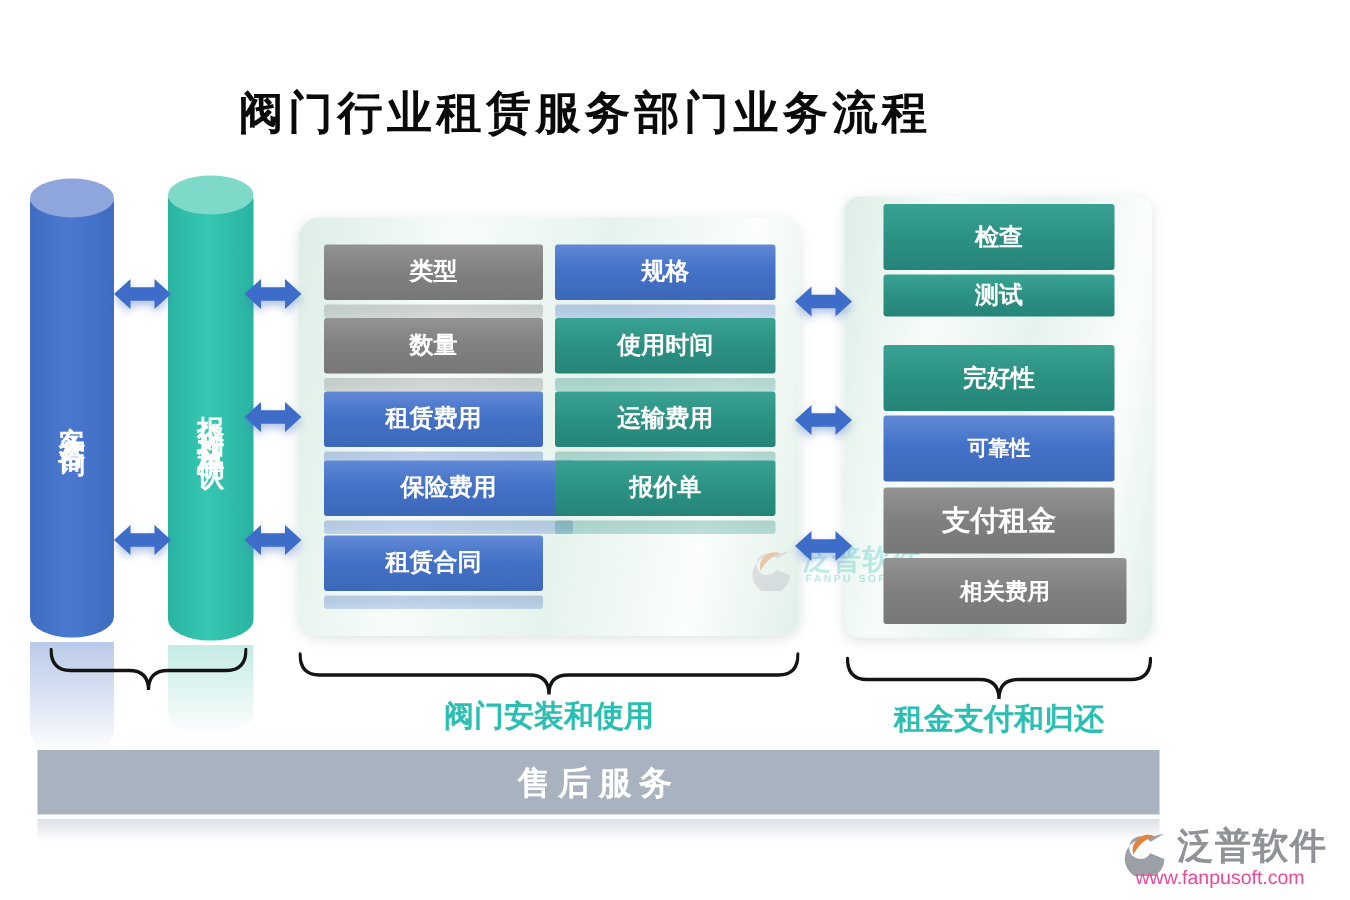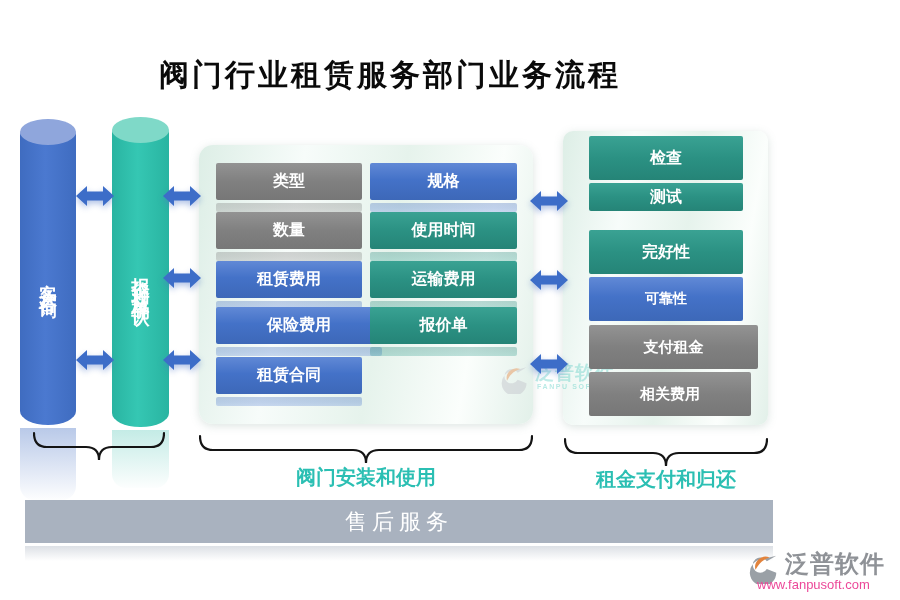--- a/index.html
+++ b/index.html
@@ -42,21 +42,21 @@
   .arrow{position:absolute;width:38px;height:26px;z-index:3;
          filter:drop-shadow(0 3px 3px rgba(80,120,200,.45));}
 
   
   .brace{position:absolute;z-index:2;}
   .phase{position:absolute;text-align:center;font-size:20px;font-weight:bold;color:#2bbfb3;z-index:2;}
 
   
   .bottom-bar{position:absolute;left:25px;top:500px;width:748px;height:43px;background:#a9b2bf;
               display:flex;align-items:center;justify-content:center;color:#fff;
-              font-size:22px;font-weight:normal;letter-spacing:5px;z-index:2;}
+              font-size:22px;font-weight:bold;letter-spacing:5px;z-index:2;}
   .bottom-bar-refl{position:absolute;left:25px;top:546px;width:748px;height:15px;
               background:linear-gradient(180deg,rgba(169,178,191,.40),rgba(169,178,191,0));z-index:1;}
 
   
   .watermark{position:absolute;left:497px;top:360px;width:140px;height:42px;z-index:1;opacity:.55;}
   .watermark .wm-text{position:absolute;left:38px;top:0;font-size:19px;font-weight:bold;
                       color:rgba(43,191,179,.55);letter-spacing:1px;white-space:nowrap;}
   .watermark .wm-sub{position:absolute;left:40px;top:23px;font-size:7px;font-weight:bold;
                      color:rgba(43,191,179,.6);letter-spacing:1.6px;white-space:nowrap;}
   .watermark svg{position:absolute;left:2px;top:2px;}
@@ -100,21 +100,21 @@
     <div class="btn mbtn blue" style="left:17px;top:162px;width:166px;height:37px;">保险费用</div>
     <div class="btn mbtn teal" style="left:171px;top:162px;width:147px;height:37px;">报价单</div>
     <div class="btn mbtn blue" style="left:17px;top:212px;width:146px;height:37px;">租赁合同</div>
   </div>
 
   <div class="panel" style="left:563px;top:131px;width:205px;height:294px;border-radius:10px;">
     <div class="btn teal" style="left:26px;top:5px;width:154px;height:44px;font-family:Liberation Mono, monospace;">检查</div>
     <div class="btn teal" style="left:26px;top:52px;width:154px;height:28px;">测试</div>
     <div class="btn teal" style="left:26px;top:99px;width:154px;height:44px;">完好性</div>
     <div class="btn blue big" style="left:26px;top:146px;width:154px;height:44px;">可靠性</div>
-    <div class="btn gray" style="left:26px;top:194px;width:169px;height:44px;font-size:15px;">支付租金</div>
+    <div class="btn gray" style="left:26px;top:194px;width:154px;height:44px;font-size:19px;">支付租金</div>
     <div class="btn gray" style="left:26px;top:241px;width:162px;height:44px;font-size:15px;">相关费用</div>
   </div>
 
   <div class="watermark">
     <svg width="32" height="32" viewBox="0 0 36 36">
       <path d="M31 6 L15 10 A14 14 0 1 0 31 24 L21 20 A8 8 0 1 1 21 12 Z" fill="#c9ccd1"></path>
       <path d="M9 21 A11 11 0 0 1 24 8 C17 10 13 14 9 21 Z" fill="#e8a06a"></path>
     </svg>
     <div class="wm-text">泛普软件</div>
     <div class="wm-sub">FANPU SOFTWARE</div>

